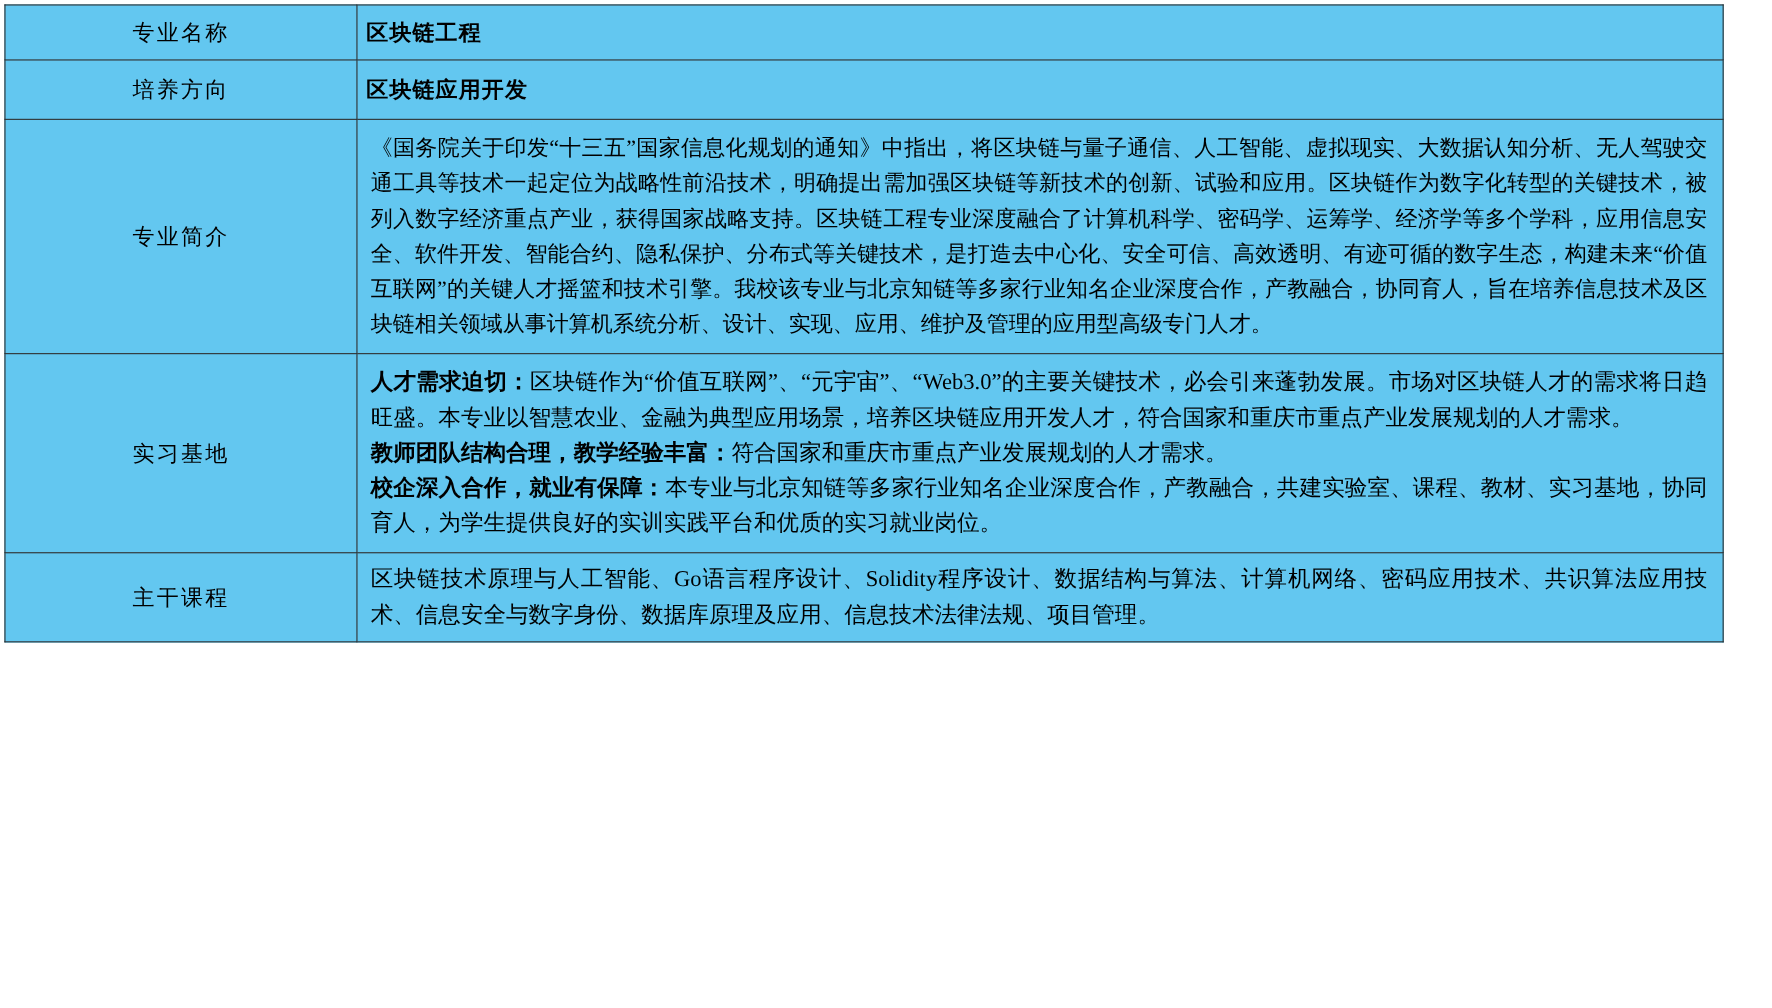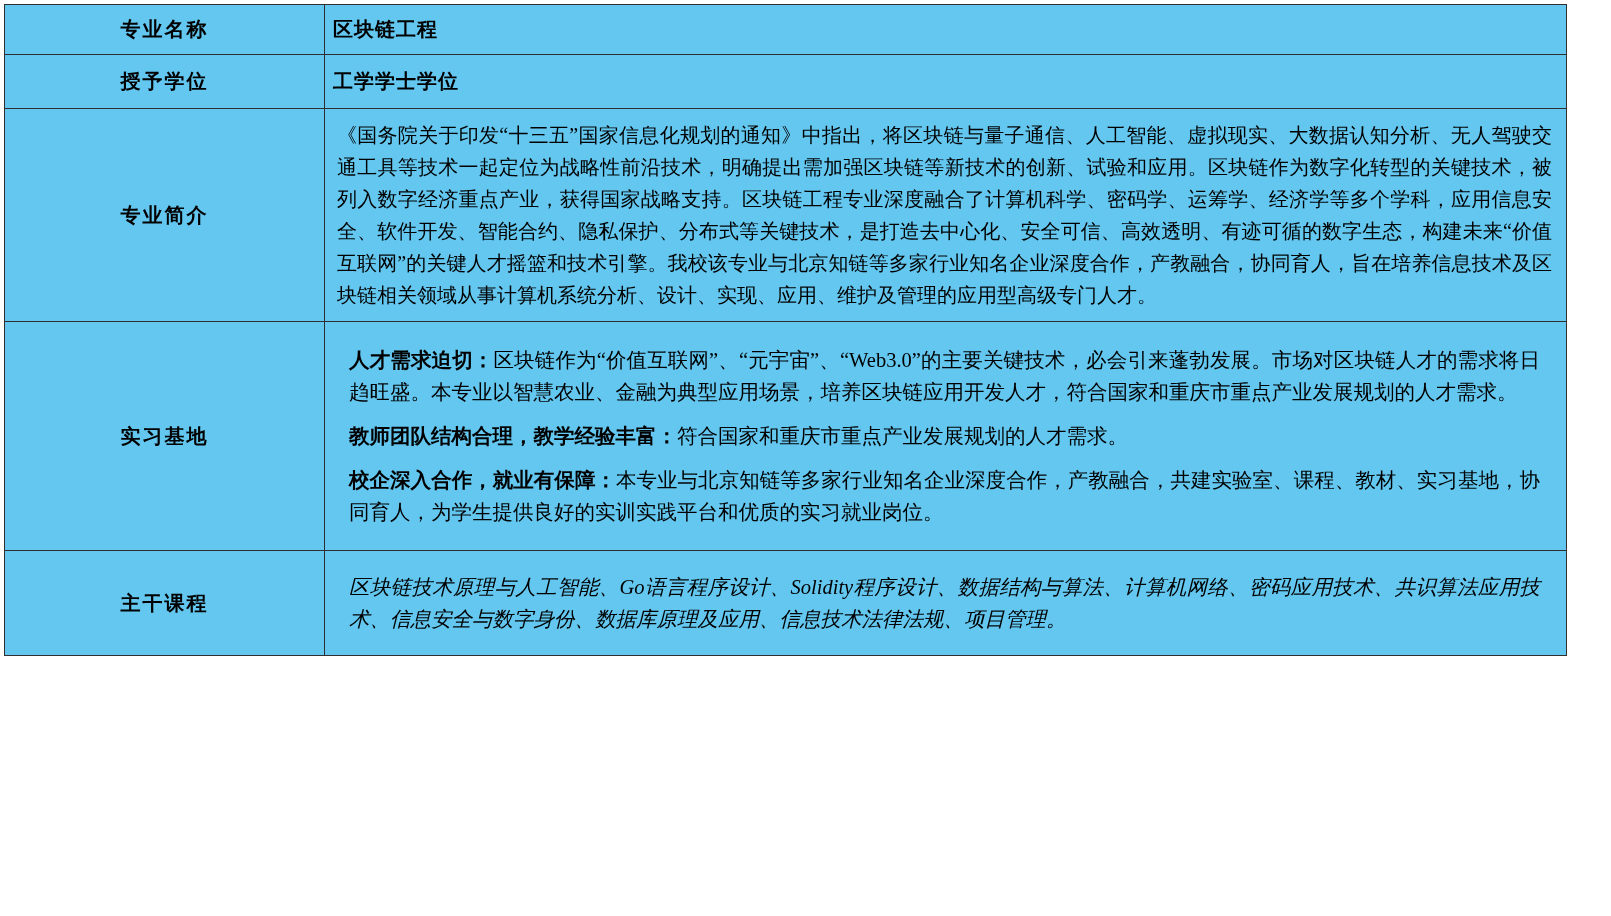--- a/index.html
+++ b/index.html
@@ -29,21 +29,21 @@
   table.major col.value-col { width: 1242px; }
 
   table.major td {
     border: 1px solid #2f2f2f;
     background: #63C7F0;
     vertical-align: middle;
     padding: 0;
   }
   td.label {
     text-align: center;
-    font-weight: bold;
+    font-weight: normal;
     font-size: 20px;
     letter-spacing: 2px;
     color: #000;
     padding: 4px 6px;
   }
   td.value {
     color: #000;
   }
   .center-val {
     text-align: left;
@@ -60,30 +60,29 @@
     padding: 10px 14px 10px 12px;
     margin: 0;
   }
   .feature-block {
     padding: 10px 14px 10px 12px;
     font-size: 20.5px;
     line-height: 32px;
     text-align: justify;
     text-justify: inter-ideograph;
   }
-  .feature-block p { margin: 12px; }
+  .feature-block p { margin: 0; }
   .feature-block b { font-weight: bold; }
   .courses, .jobs {
     font-size: 20.5px;
     line-height: 32px;
     text-align: justify;
     text-justify: inter-ideograph;
     padding: 8px 14px 8px 12px;
-    margin: 12px;
-    font-style: italic;
+    margin: 0;
   }
   .row-h1 { height: 50px; }
   .row-h2 { height: 54px; }
   .row-h3 { height: 54px; }
   .row-h4 { height: 54px; }
 </style>
 </head>
 <body>
 
 <div class="sheet">
@@ -92,24 +91,24 @@
       <col class="label-col">
       <col class="value-col">
     </colgroup>
     <tbody>
       <tr class="row-h1">
         <td class="label">专业名称</td>
         <td class="value">
           <div class="center-val">区块链工程</div>
         </td>
       </tr>
-      <tr class="row-h3">
-        <td class="label">授予学位</td>
+      <tr class="row-h2">
+        <td class="label">培养方向</td>
         <td class="value">
-          <div class="center-val">工学学士学位</div>
+          <div class="center-val">区块链应用开发</div>
         </td>
       </tr>
       <tr>
         <td class="label">专业简介</td>
         <td class="value">
           <p class="para">《国务院关于印发“十三五”国家信息化规划的通知》中指出，将区块链与量子通信、人工智能、虚拟现实、大数据认知分析、无人驾驶交通工具等技术一起定位为战略性前沿技术，明确提出需加强区块链等新技术的创新、试验和应用。区块链作为数字化转型的关键技术，被列入数字经济重点产业，获得国家战略支持。区块链工程专业深度融合了计算机科学、密码学、运筹学、经济学等多个学科，应用信息安全、软件开发、智能合约、隐私保护、分布式等关键技术，是打造去中心化、安全可信、高效透明、有迹可循的数字生态，构建未来“价值互联网”的关键人才摇篮和技术引擎。我校该专业与北京知链等多家行业知名企业深度合作，产教融合，协同育人，旨在培养信息技术及区块链相关领域从事计算机系统分析、设计、实现、应用、维护及管理的应用型高级专门人才。</p>
         </td>
       </tr>
       <tr>
         <td class="label">实习基地</td>

